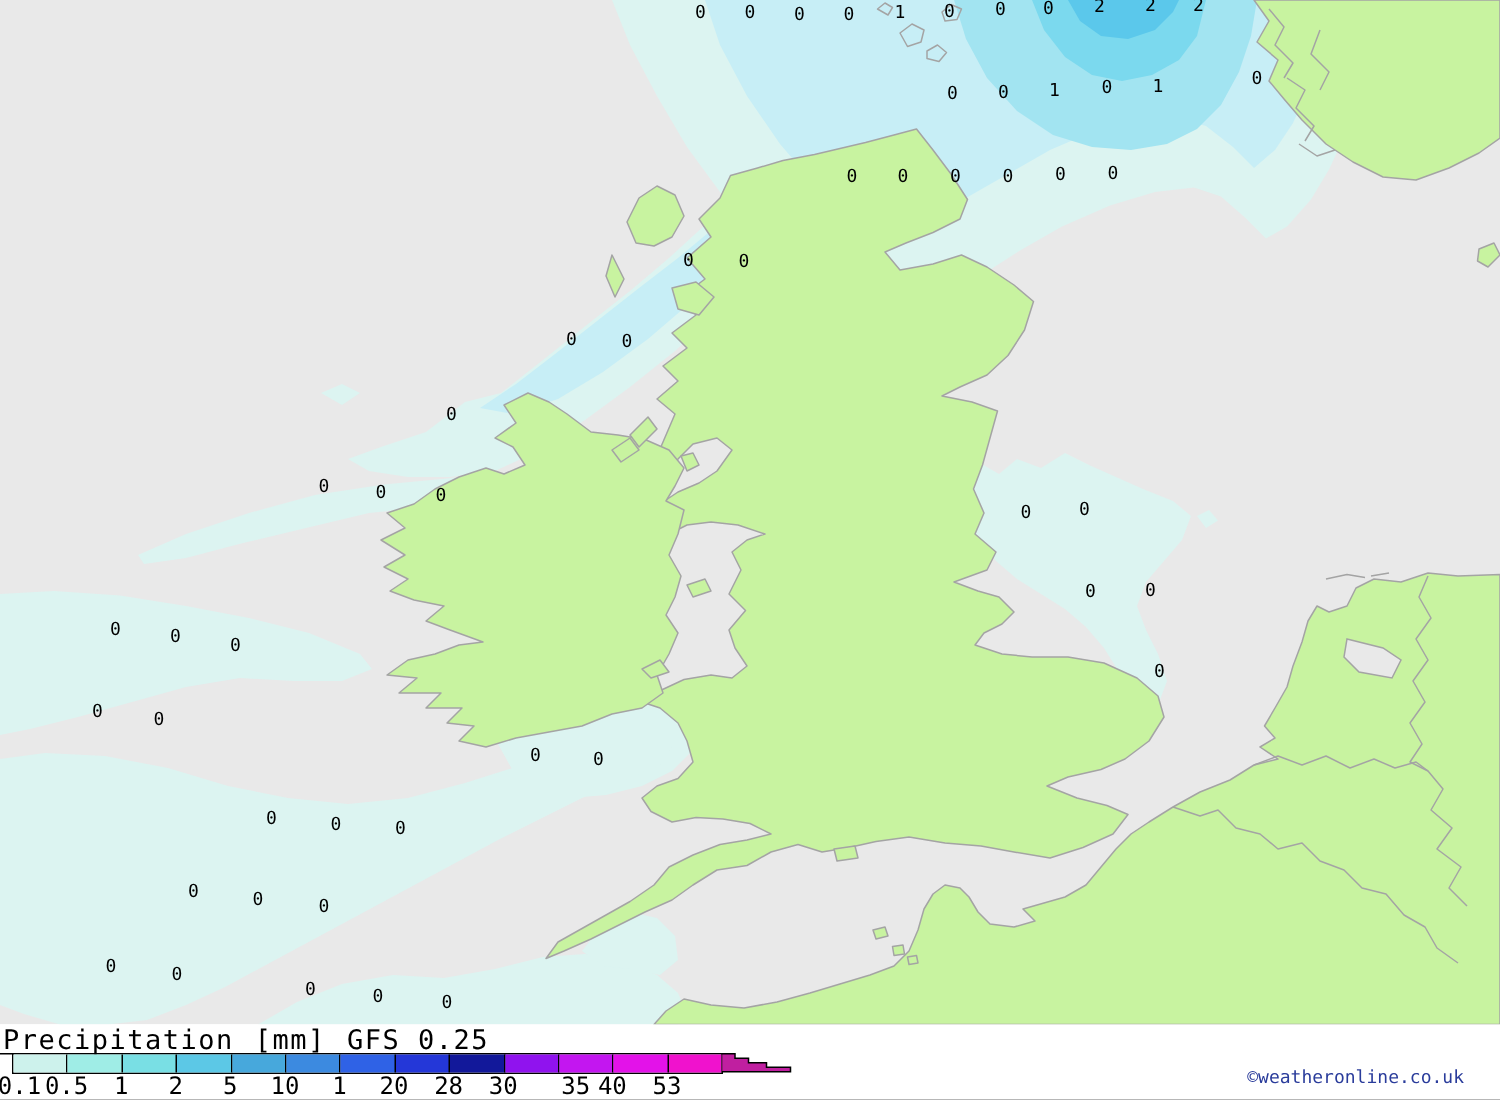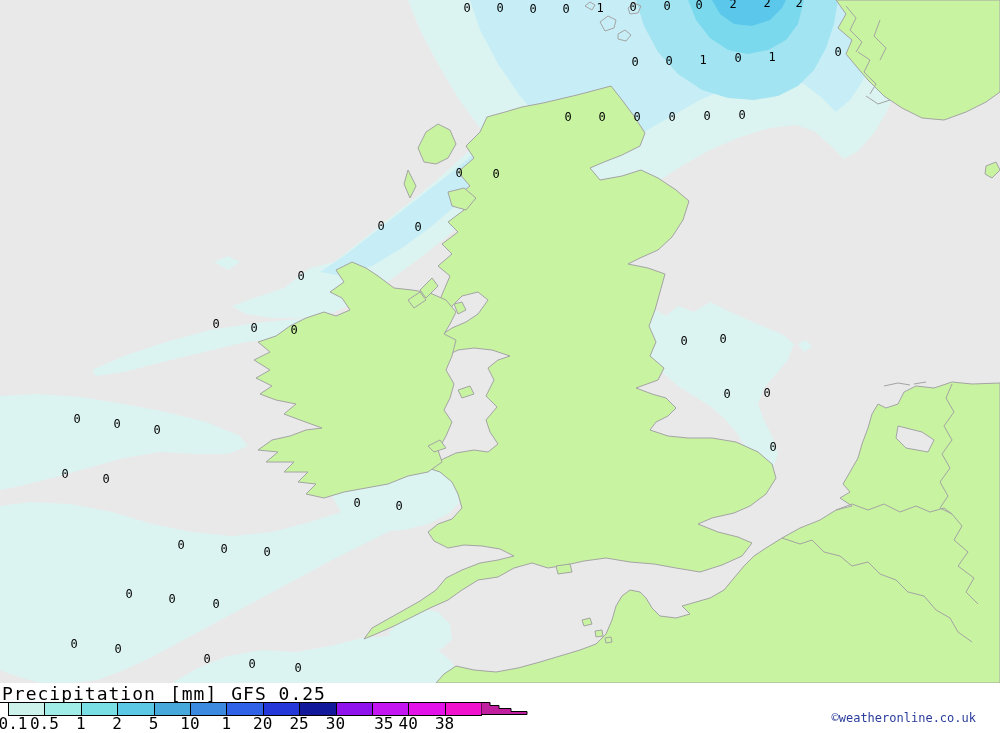--- a/index.html
+++ b/index.html
@@ -224,22 +224,22 @@
     </svg>
     <div id="ticks">
         <span class="tick" style="left: 13px;">0.1</span>
         <span class="tick" style="left: 44.3846px;">0.5</span>
         <span class="tick" style="left: 80.7692px;">1</span>
         <span class="tick" style="left: 117.154px;">2</span>
         <span class="tick" style="left: 153.538px;">5</span>
         <span class="tick" style="left: 189.923px;">10</span>
         <span class="tick" style="left: 226.308px;">1</span>
         <span class="tick" style="left: 262.692px;">20</span>
-        <span class="tick" style="left: 299.077px;">25</span>
+        <span class="tick" style="left: 299.077px;">28</span>
         <span class="tick" style="left: 335.462px;">30</span>
         <span class="tick" style="left: 371.846px; margin-left: 12px;">35</span>
         <span class="tick" style="left: 408.231px;">40</span>
-        <span class="tick" style="left: 444.615px;">38</span>
+        <span class="tick" style="left: 444.615px;">53</span>
         <span class="tick" style="left: 481px; margin-top: 34px;">50</span>
       </div>
     <div class="lcopy">©weatheronline.co.uk</div>
   </div>
 </div>
 
 </body></html>

